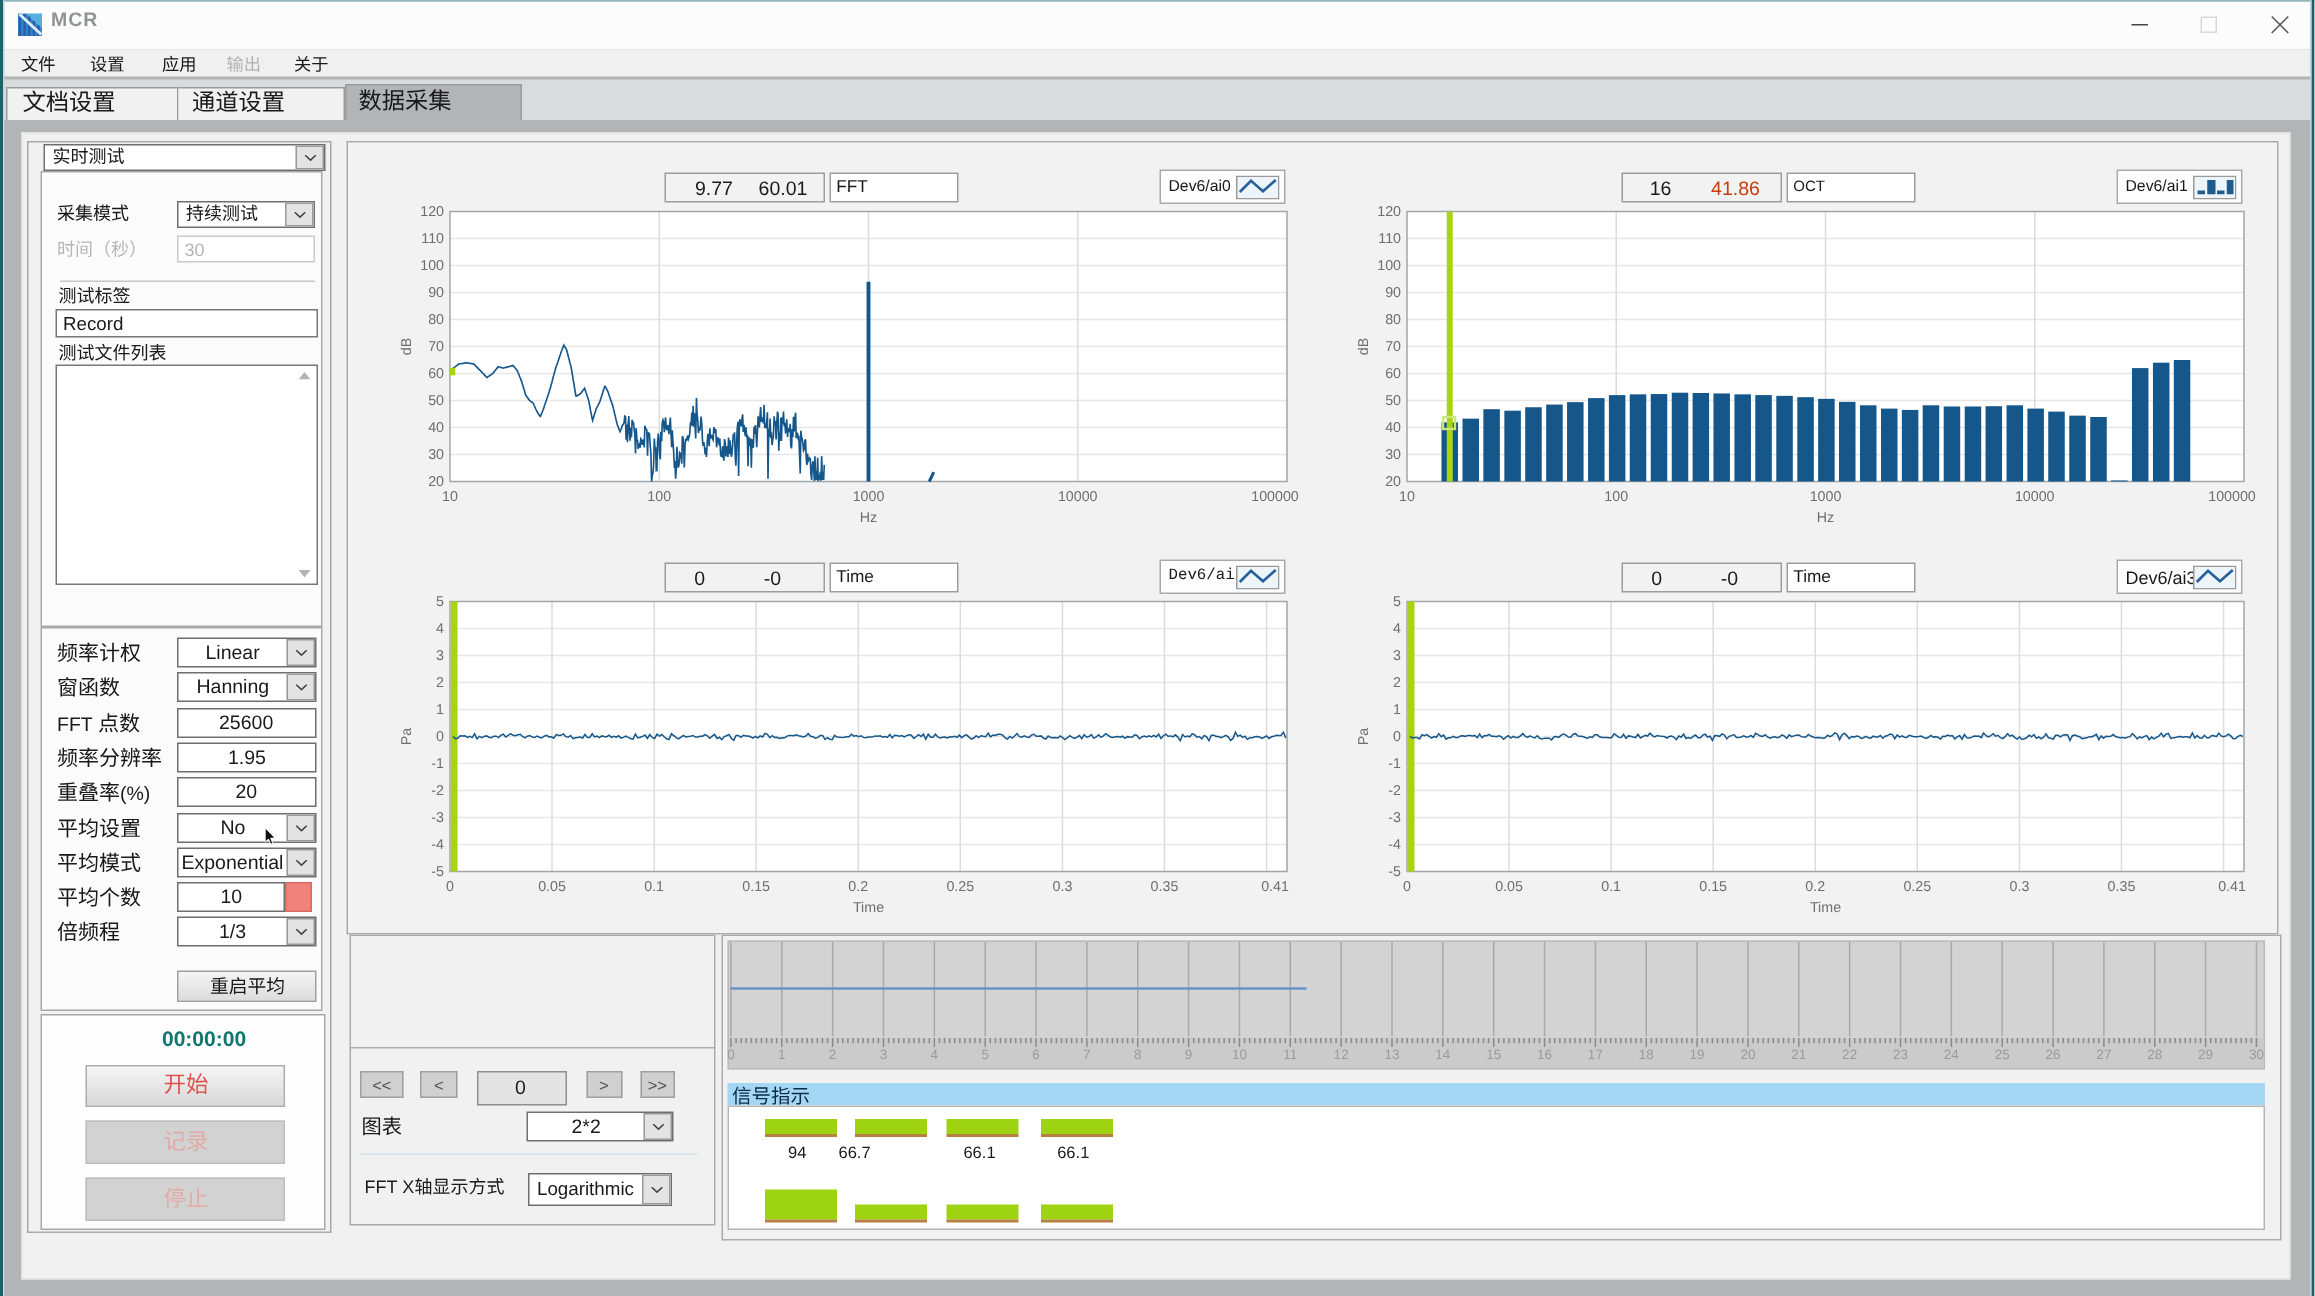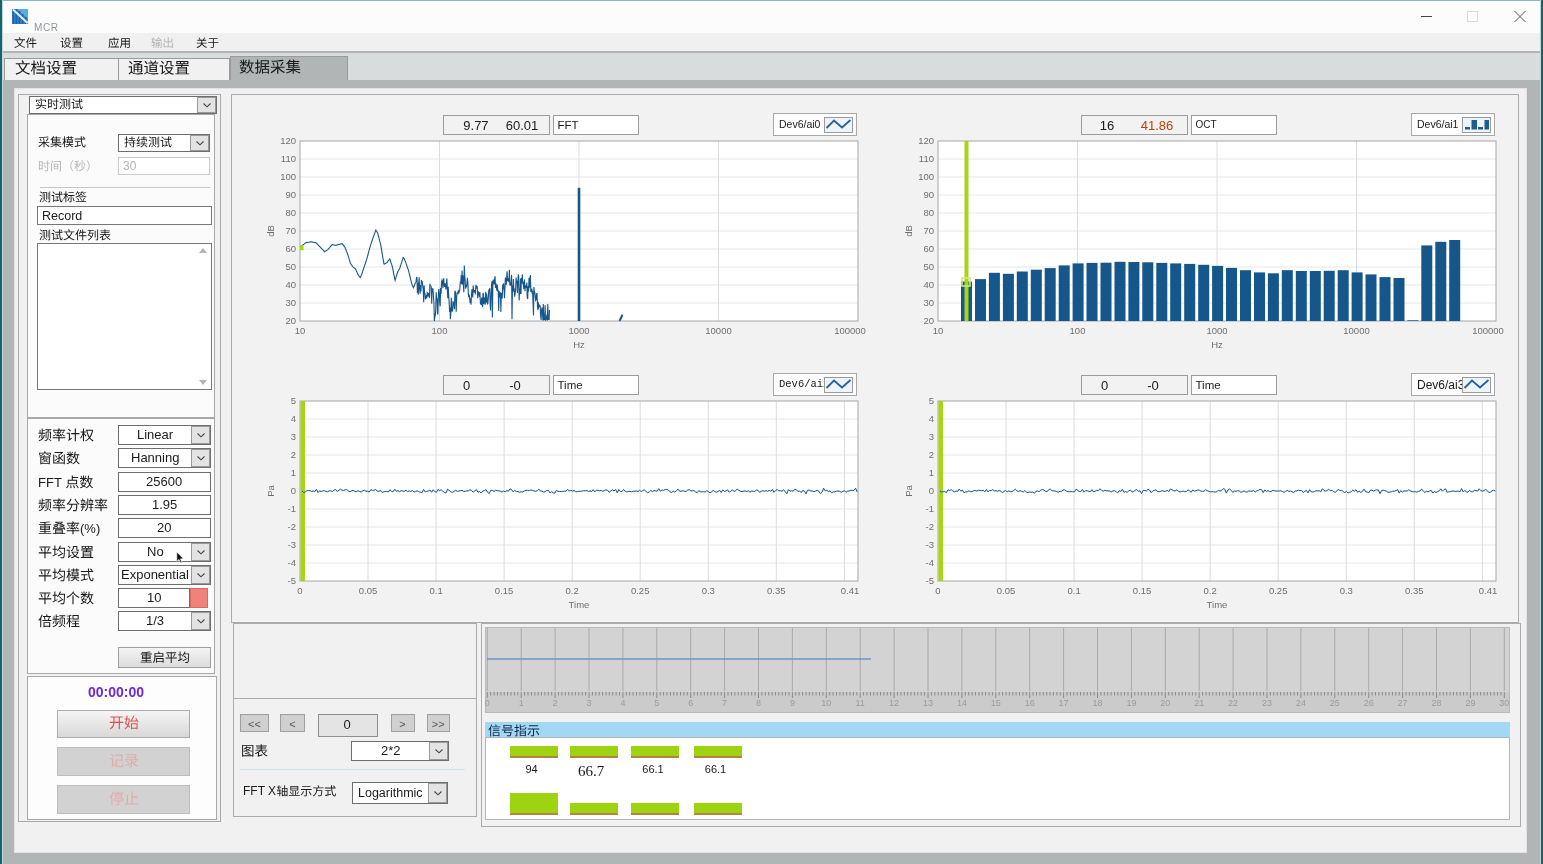--- a/index.html
+++ b/index.html
@@ -85,21 +85,21 @@
 <svg style="position:absolute;left:12px;top:9px" width="16" height="15" viewBox="0 0 16 15">
 <rect width="16" height="15" fill="#3584c6"></rect>
 <path d="M5 0 L16 0 L16 10 Z" fill="#55aede"></path>
 <rect x="0.5" y="0" width="1.6" height="15" fill="#2361aa"></rect>
     <rect x="3.6" y="0" width="1.6" height="15" fill="#2361aa"></rect>
     <rect x="6.7" y="2" width="1.6" height="13" fill="#2361aa"></rect>
     <rect x="9.8" y="5" width="1.6" height="10" fill="#2361aa"></rect>
     <rect x="12.9" y="8" width="1.6" height="7" fill="#2361aa"></rect>
 <line x1="1" y1="0.5" x2="15.5" y2="14" stroke="#ddeefa" stroke-width="2"></line>
 </svg>
-<div style="position:absolute;left:34px;top:22px;font-size:10px;color:#8f9496;white-space:pre;line-height:1.1;letter-spacing:0.6px;">MCR</div>
+<div style="position:absolute;left:34px;top:6px;font-size:13px;color:#8f9496;white-space:pre;line-height:1.1;letter-spacing:0.6px;font-weight:bold;">MCR</div>
 <svg style="position:absolute;left:1410px;top:0px" width="130" height="33">
     <line x1="11" y1="16.5" x2="22" y2="16.5" stroke="#444" stroke-width="1"></line>
     <rect x="57.5" y="11.5" width="10" height="10" fill="none" stroke="#d5d9da" stroke-width="1"></rect>
     <path d="M104.5 11 L115.5 22 M115.5 11 L104.5 22" stroke="#555" stroke-width="1" fill="none"></path>
   </svg>
 <svg class="lb" style="left:14px;top:37px" width="25" height="16.5" fill="#1a1a1a">
     <use href="#c27" transform="translate(0.0 10.0) scale(0.0115)"></use>
     <use href="#c2" transform="translate(11.5 10.0) scale(0.0115)"></use>
   </svg>
 <svg class="lb" style="left:60px;top:37px" width="25" height="16.5" fill="#1a1a1a">
@@ -321,21 +321,21 @@
     <path d="M0.8 0 L0.8 9.4 L3 7.4 L4.6 10.8 L5.9 10.2 L4.4 6.9 L7.3 6.5 Z" fill="#111" stroke="#fff" stroke-width="0.6"></path>
   </svg>
 <div style="position:absolute;left:118px;top:647px;width:93px;height:21px;background:linear-gradient(#f4f4f4,#dcdcdc);border:1px solid #9f9f9f"></div>
 <svg class="lb" style="left:139.5px;top:651px" width="52" height="17.5" fill="#1a1a1a">
     <use href="#c58" transform="translate(0.0 10.9) scale(0.0125)"></use>
     <use href="#c13" transform="translate(12.5 10.9) scale(0.0125)"></use>
     <use href="#c18" transform="translate(25.0 10.9) scale(0.0125)"></use>
     <use href="#c15" transform="translate(37.5 10.9) scale(0.0125)"></use>
   </svg>
 <div style="position:absolute;left:27px;top:676px;width:190px;height:144px;background:#fdfdfd;border:1px solid #a8a8a8"></div>
-<div style="position:absolute;left:88px;top:685px;font-size:14px;color:#6d28d9;white-space:pre;line-height:1.1;font-weight:bold;">00:00:00</div>
+<div style="position:absolute;left:108px;top:685px;font-size:14px;color:#0f766e;white-space:pre;line-height:1.1;font-weight:bold;">00:00:00</div>
 <div style="position:absolute;left:57px;top:710px;width:133px;height:28px;background:linear-gradient(#f5f5f5,#d8d8d8);border:1px solid #ababab"></div>
 <svg class="lb" style="left:108.5px;top:715px" width="32" height="20" fill="#e0504e">
     <use href="#c20" transform="translate(0.0 13.1) scale(0.015)"></use>
     <use href="#c16" transform="translate(15.0 13.1) scale(0.015)"></use>
   </svg>
 <div style="position:absolute;left:57px;top:747px;width:133px;height:29px;background:#d2d2d2;border:1px solid #bdbdbd"></div>
 <svg class="lb" style="left:108.5px;top:753px" width="32" height="20" fill="#e2aaa7">
     <use href="#c49" transform="translate(0.0 13.1) scale(0.015)"></use>
     <use href="#c22" transform="translate(15.0 13.1) scale(0.015)"></use>
   </svg>
@@ -1002,21 +1002,21 @@
     <use href="#c12" transform="translate(13.0 11.3) scale(0.013)"></use>
     <use href="#c24" transform="translate(26.0 11.3) scale(0.013)"></use>
     <use href="#c40" transform="translate(39.0 11.3) scale(0.013)"></use>
   </svg>
 <div style="position:absolute;left:485px;top:737px;width:1025px;height:83px;background:#fff;border:1px solid #b5b5b5"></div>
 <div style="position:absolute;left:509.5px;top:746px;width:48px;height:10px;background:#9ed312"></div>
 <div style="position:absolute;left:509.5px;top:756px;width:48px;height:2px;background:#b5813f"></div>
 <div style="position:absolute;left:525.4px;top:762.5px;font-size:11px;color:#1a1a1a;white-space:pre;line-height:1.1;">94</div>
 <div style="position:absolute;left:570px;top:746px;width:48px;height:10px;background:#9ed312"></div>
 <div style="position:absolute;left:570px;top:756px;width:48px;height:2px;background:#b5813f"></div>
-<div style="position:absolute;left:578px;top:762.5px;font-size:15px;color:#1a1a1a;white-space:pre;line-height:1.1;font-family:Liberation Serif, serif;">66.7</div>
+<div style="position:absolute;left:559px;top:762.5px;font-size:11px;color:#1a1a1a;white-space:pre;line-height:1.1;">66.7</div>
 <div style="position:absolute;left:631px;top:746px;width:48px;height:10px;background:#9ed312"></div>
 <div style="position:absolute;left:631px;top:756px;width:48px;height:2px;background:#b5813f"></div>
 <div style="position:absolute;left:642.3px;top:762.5px;font-size:11px;color:#1a1a1a;white-space:pre;line-height:1.1;">66.1</div>
 <div style="position:absolute;left:693.5px;top:746px;width:48px;height:10px;background:#9ed312"></div>
 <div style="position:absolute;left:693.5px;top:756px;width:48px;height:2px;background:#b5813f"></div>
 <div style="position:absolute;left:704.8px;top:762.5px;font-size:11px;color:#1a1a1a;white-space:pre;line-height:1.1;">66.1</div>
 <div style="position:absolute;left:509.5px;top:793px;width:48px;height:19.5px;background:#9ed312"></div>
 <div style="position:absolute;left:509.5px;top:812.5px;width:48px;height:2.2px;background:#b5813f"></div>
 <div style="position:absolute;left:570px;top:802.5px;width:48px;height:10px;background:#9ed312"></div>
 <div style="position:absolute;left:570px;top:812.5px;width:48px;height:2.2px;background:#b5813f"></div>

